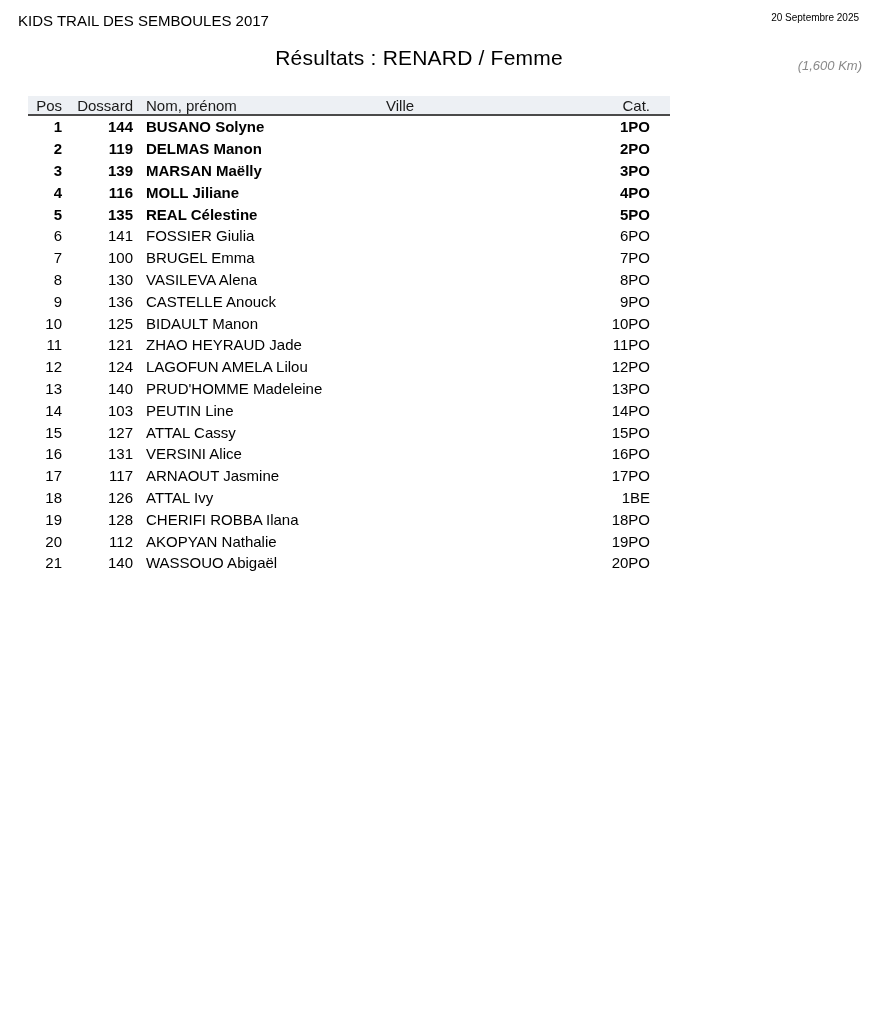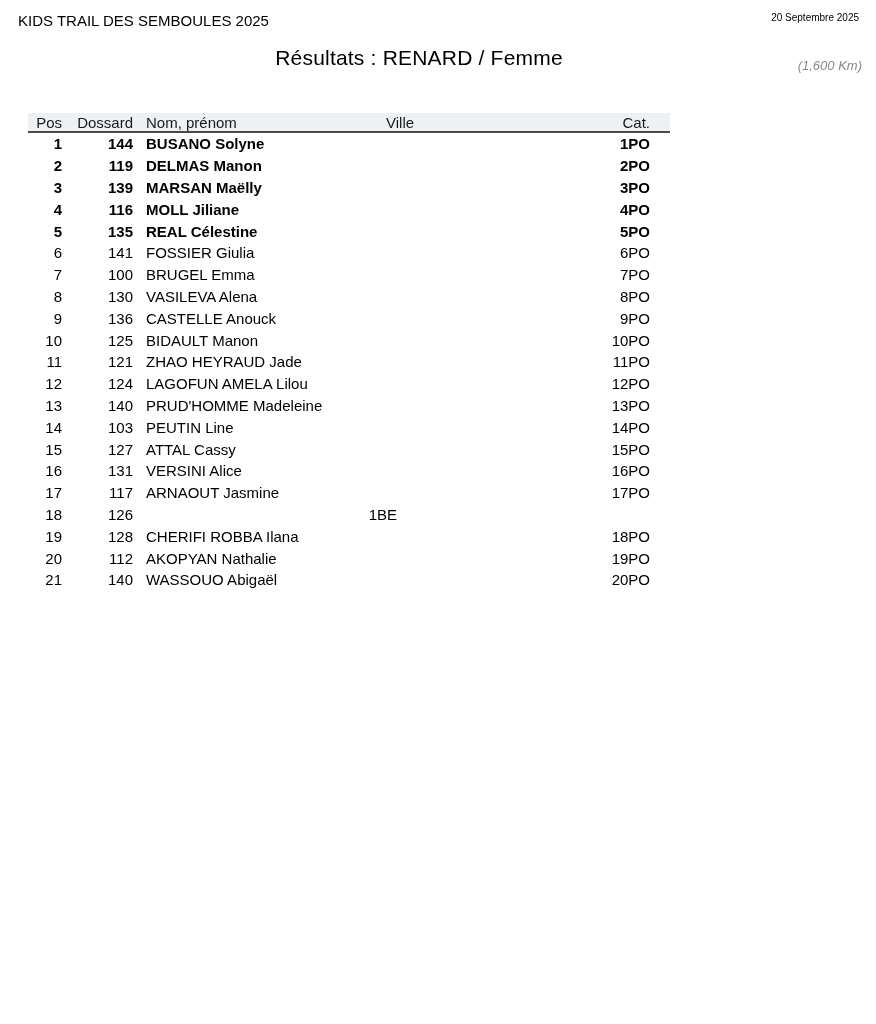--- a/index.html
+++ b/index.html
@@ -56,21 +56,21 @@
     font-size: 13px;
     font-style: italic;
     color: #8a8a8a;
     white-space: nowrap;
   }
 
   
   .results-table {
     position: absolute;
     left: 28px;
-    top: 113px;
+    top: 96px;
     width: 642px;
     font-size: 15px;
   }
   .thead {
     display: flex;
     height: 20px;
     align-items: center;
     background: #edf0f4;
     border-bottom: 2px solid #4a4a4a;
     color: #1a1a1a;
@@ -86,21 +86,21 @@
   .c-dossard { width: 71px;  text-align: right; white-space: nowrap; }
   .c-name    { width: 253px; text-align: left;  padding-left: 13px; white-space: nowrap; overflow: hidden; }
   .c-ville   { width: 140px; text-align: left;  white-space: nowrap; overflow: hidden; }
   .c-cat     { width: 144px; text-align: right; padding-right: 20px; white-space: nowrap; }
 </style>
 </head>
 <body>
 
 <div class="page">
 
-  <div class="topbar-left">KIDS TRAIL DES SEMBOULES 2025</div>
+  <div class="topbar-left">KIDS TRAIL DES SEMBOULES 2017</div>
 
   <div class="topbar-right">20 Septembre 2025</div>
 
   <div class="titlebar">
     <h1>Résultats : RENARD / Femme</h1>
   </div>
 
   <div class="distance">(1,600 Km)</div>
 
   <div class="results-table">
@@ -244,20 +244,21 @@
     <span class="c-pos">17</span>
     <span class="c-dossard">117</span>
     <span class="c-name">ARNAOUT Jasmine</span>
     <span class="c-ville"></span>
     <span class="c-cat">17PO</span>
   </div>
 
   <div class="trow">
     <span class="c-pos">18</span>
     <span class="c-dossard">126</span>
+    <span class="c-name">ATTAL Ivy</span>
     <span class="c-ville"></span>
     <span class="c-cat">1BE</span>
   </div>
 
   <div class="trow">
     <span class="c-pos">19</span>
     <span class="c-dossard">128</span>
     <span class="c-name">CHERIFI ROBBA Ilana</span>
     <span class="c-ville"></span>
     <span class="c-cat">18PO</span>

